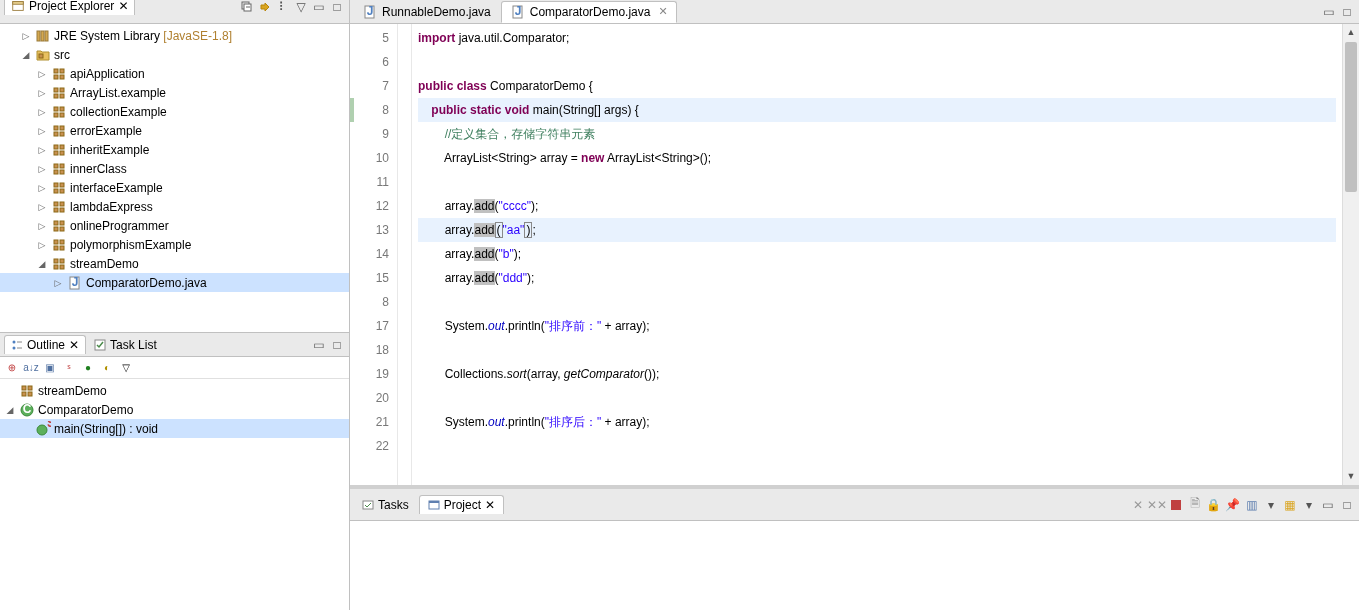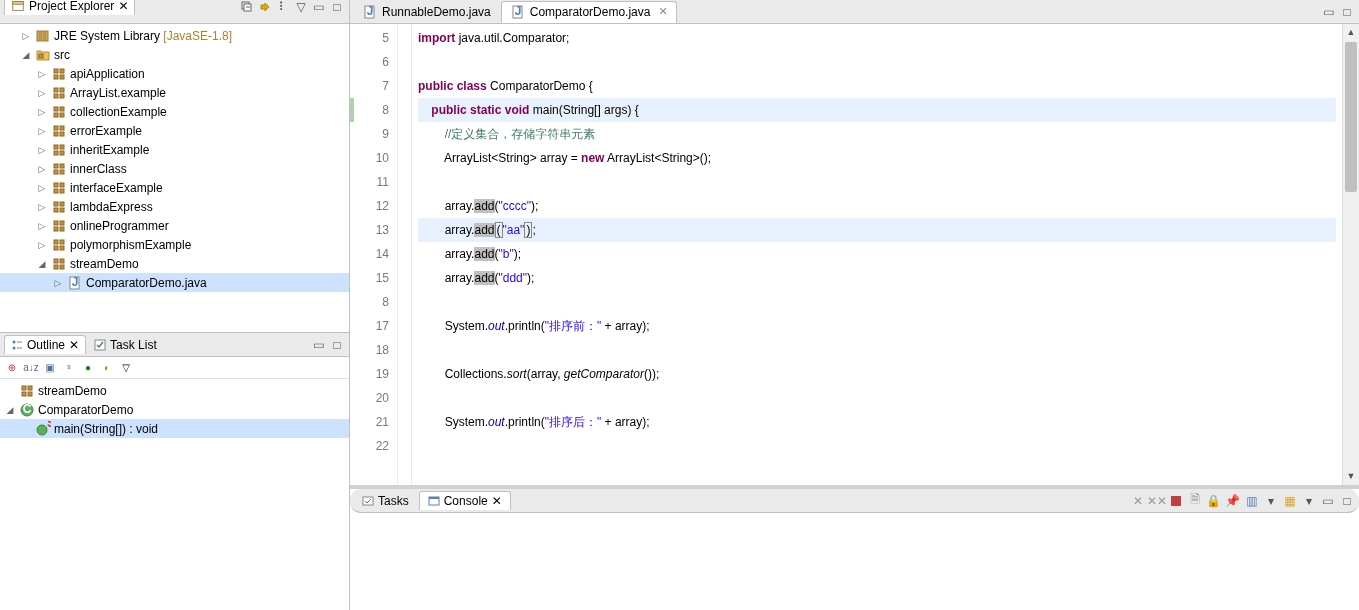--- a/index.html
+++ b/index.html
@@ -46,21 +46,21 @@
 .cmt { color: #3f7f5f; }
 .fld { color: #0000c0; font-style: italic; }
 .mtd-it { font-style: italic; }
 .sel-bg { background: #c0c0c0; }
 .box-m { border: 1px solid #888; padding: 0 1px; }
 .vscroll { width: 17px; background: #f0f0f0; border-left: 1px solid #ddd; position: relative; }
 .vscroll-thumb { position: absolute; top: 18px; left: 2px; right: 2px; height: 150px; background: #c0c0c0; border-radius: 2px; }
 .vscroll-arrow { position: absolute; left: 0; right: 0; height: 17px; text-align: center; font-size: 9px; color: #555; line-height: 17px; cursor: pointer; }
 
 .bottom-panel { height: 125px; border-top: 4px solid #d0d0d0; display: flex; flex-direction: column; background: #fff; }
-.bottom-tabs { height: 24px; background: #eaeaea; border-bottom: 1px solid #c0c0c0; display: flex; align-items: center; padding: 0 4px; border-radius: 11px; }
+.bottom-tabs { height: 32px; background: #eaeaea; border-bottom: 1px solid #c0c0c0; display: flex; align-items: center; padding: 0 4px; }
 .bottom-tab { display: flex; align-items: center; gap: 4px; padding: 2px 8px; margin-right: 2px; cursor: pointer; }
 .bottom-tab.active { background: #fff; border: 1px solid #c0c0c0; border-bottom: none; border-radius: 3px 3px 0 0; }
 .bottom-tools { margin-left: auto; display: flex; gap: 3px; }
 .console-header { padding: 2px 6px; color: #666; font-size: 11px; border-bottom: 1px solid #eee; }
 .console-out { flex: 1; font-family: Consolas, "Microsoft YaHei", monospace; font-size: 15px; padding: 2px 6px; white-space: pre; }
 
 svg { display: block; }
 </style>
 </head>
 <body>
@@ -409,21 +409,21 @@
           </span>
         <span>Tasks</span>
       </div>
       <div class="bottom-tab active">
         <span>
             <svg width="12" height="12" viewBox="0 0 12 12">
               <rect x="1" y="2" width="10" height="8" fill="#fff" stroke="#6080b0"></rect>
               <rect x="1" y="2" width="10" height="2" fill="#6080b0"></rect>
             </svg>
           </span>
-        <span>Console</span>
+        <span>Project</span>
         <span class="close">✕</span>
       </div>
       <div class="bottom-tools">
         <span class="tool-btn" style="color:#999">✕</span>
         <span class="tool-btn" style="color:#999">✕✕</span>
         <span class="tool-btn">
             <svg width="10" height="10">
               <rect width="10" height="10" fill="#c04040"></rect>
             </svg>
           </span>

